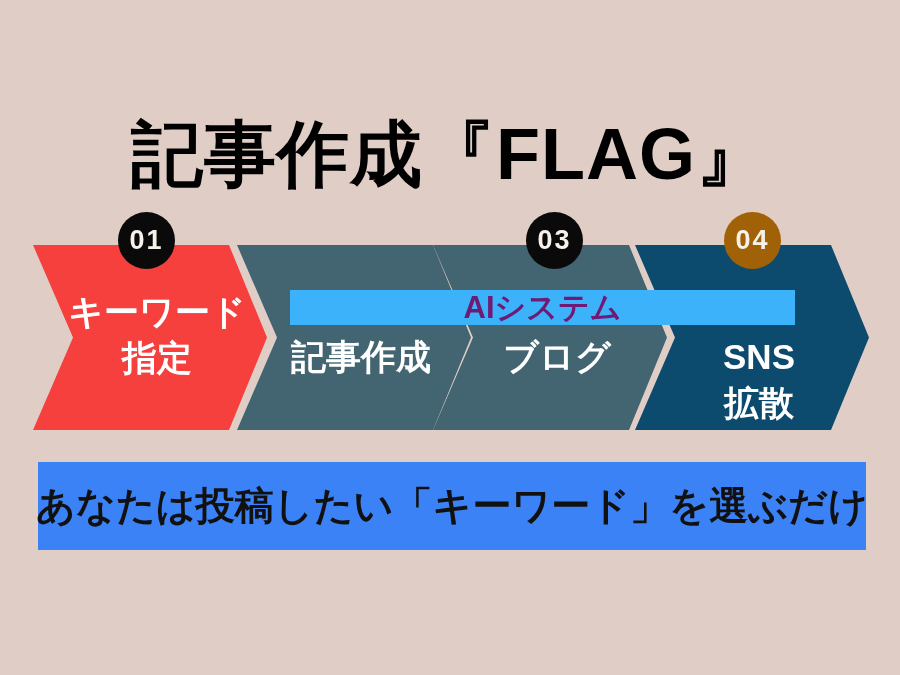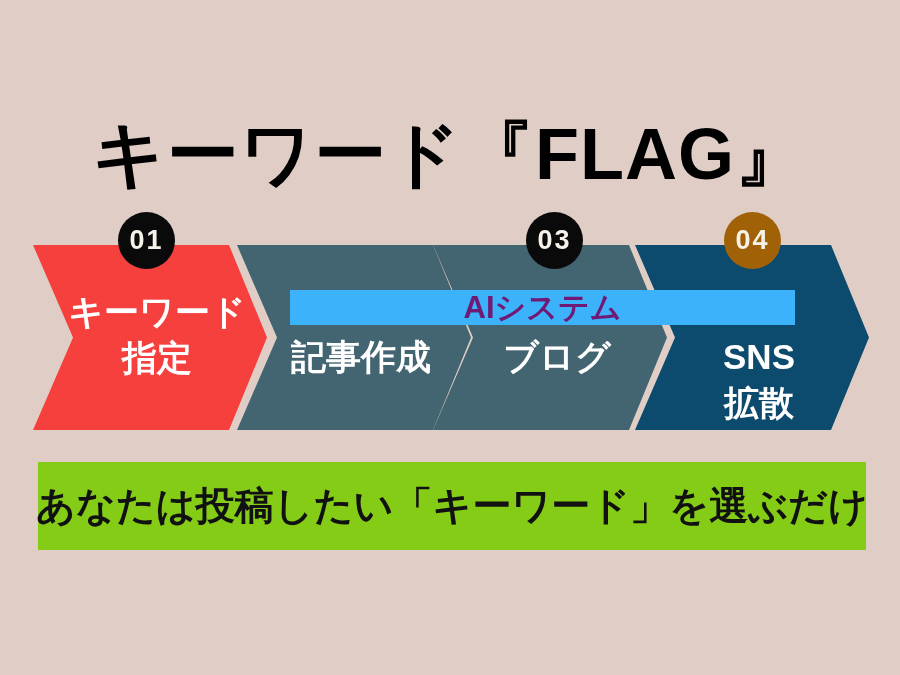--- a/index.html
+++ b/index.html
@@ -87,21 +87,21 @@
     font-weight: bold;
     letter-spacing: 0px;
     white-space: nowrap;
   }
 </style>
 </head>
 <body>
 
 <div class="canvas" style="background-color: rgb(224, 206, 198);">
 
-  <div class="title" style="color: rgb(0, 0, 0);">キーワード『FLAG』</div>
+  <div class="title" style="color: rgb(0, 0, 0);">記事作成『FLAG』</div>
 
   <div class="flow">
 
     <div class="arrow arrow-1" style="background-color: rgb(245, 64, 61);">
       <div class="labels labels-first">
         <div>キーワード</div>
         <div>指定</div>
       </div>
     </div>
 
@@ -126,17 +126,17 @@
 
     <div class="ai-bar" style="background-color: rgb(60, 178, 250);">
       <span style="color: #701a75;">AIシステム</span>
     </div>
 
     <div class="badge badge-1" style="background-color: rgb(10, 10, 10);">01</div>
     <div class="badge badge-3" style="background-color: rgb(10, 10, 10);">03</div>
     <div class="badge badge-4" style="background-color: #a16207;">04</div>
   </div>
 
-  <div class="banner" style="background-color: #84cc16;">
+  <div class="banner" style="background-color: #3b82f6;">
     <span class="banner-text" style="color: rgb(17, 17, 17);">あなたは投稿したい「キーワード」を選ぶだけ</span>
   </div>
 
 </div>
 
 </body></html>

